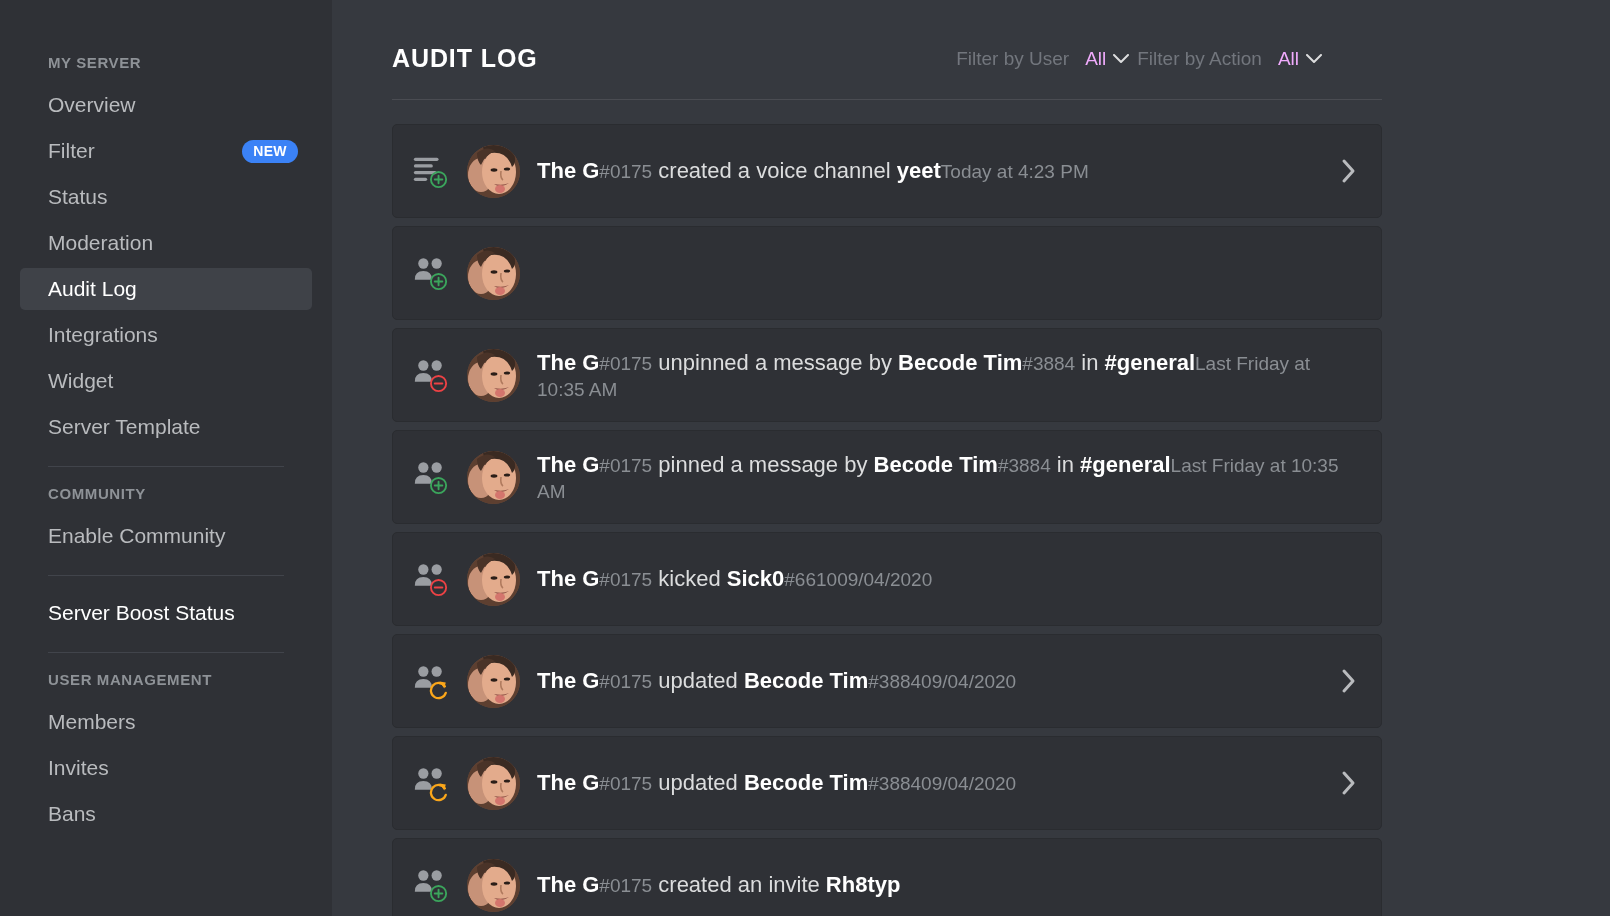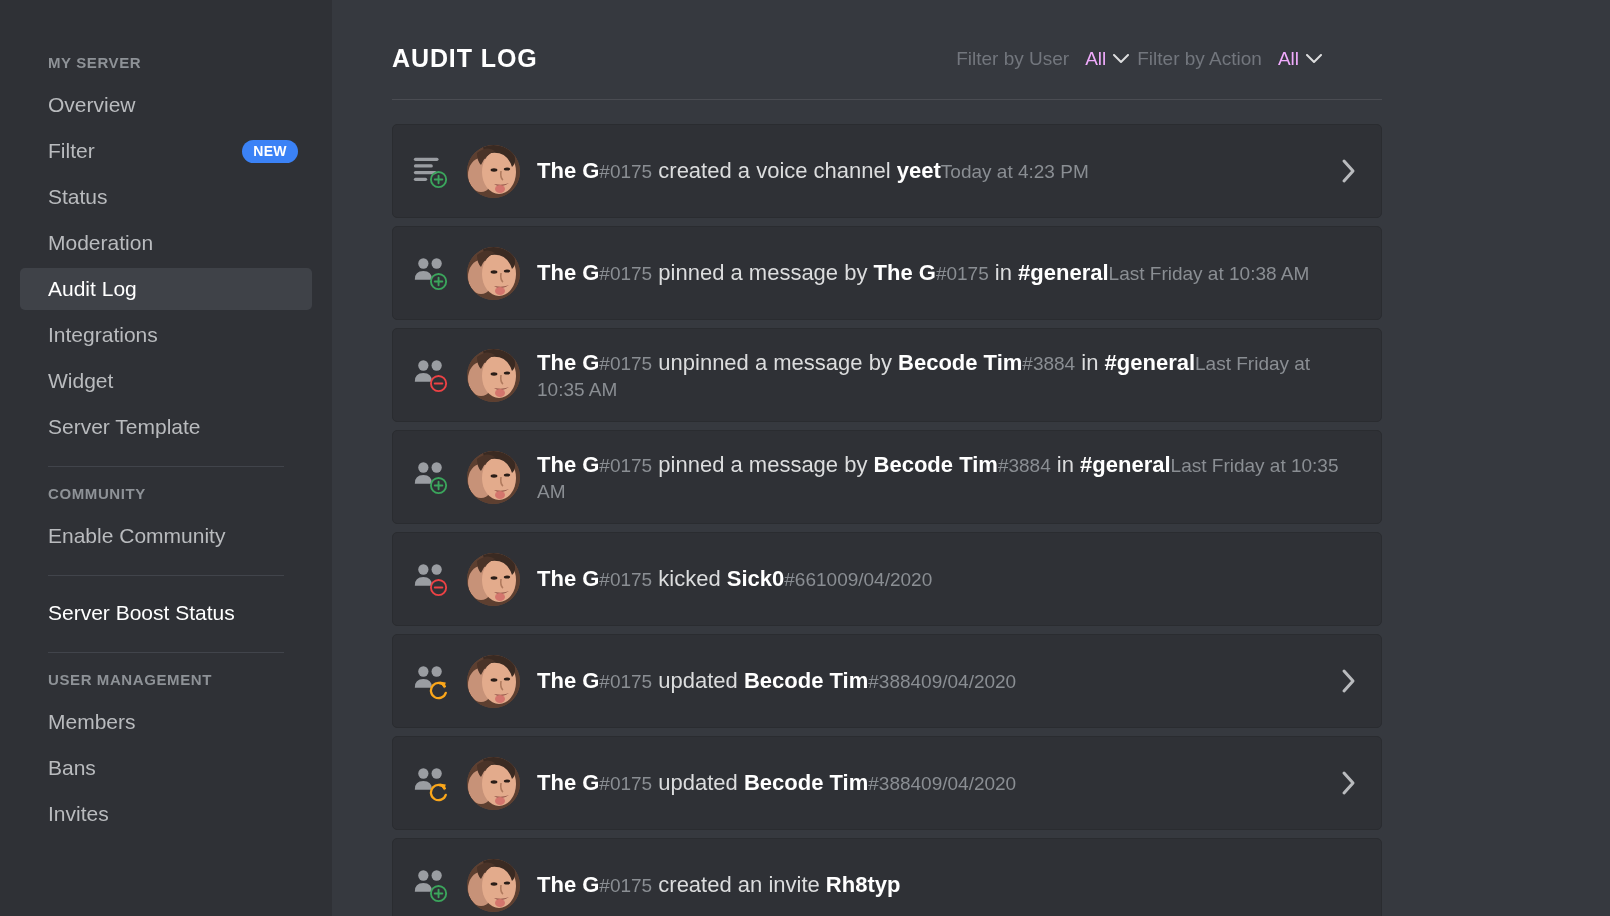--- a/index.html
+++ b/index.html
@@ -162,24 +162,24 @@
       <div class="sb-divider"></div>
       <div class="sb-item link">
         <span class="sb-label">Server Boost Status</span>
       </div>
       <div class="sb-divider"></div>
       <div class="sb-header">USER MANAGEMENT</div>
       <div class="sb-item">
         <span class="sb-label">Members</span>
       </div>
       <div class="sb-item">
+        <span class="sb-label">Invites</span>
+      </div>
+      <div class="sb-item">
         <span class="sb-label">Bans</span>
-      </div>
-      <div class="sb-item">
-        <span class="sb-label">Invites</span>
       </div>
     </nav>
 
   <section class="main">
 
     <div class="header-row">
       <h1 class="page-title">AUDIT LOG</h1>
       <div class="filters">
         <div class="filter-group">
           <span class="filter-label">Filter by User</span>
@@ -265,21 +265,20 @@
                 <path d="M16 2 Q34 -6 47 9 Q50 18 45 22 Q40 6 24 8 Q17 9 16 2Z" fill="#3a2a22"></path>
                 <path d="M10 8 Q20 0 28 6 Q18 10 14 20 Q10 16 10 8Z" fill="#4a3328"></path>
                 <ellipse cx="27" cy="25" rx="3.4" ry="1.7" fill="#2b1e18"></ellipse>
                 <ellipse cx="40" cy="24" rx="3.2" ry="1.6" fill="#2b1e18"></ellipse>
                 <path d="M34 26 Q33 33 36 35" stroke="#b07a5e" stroke-width="1.6" fill="none"></path>
                 <path d="M27 39 Q34 44 42 38 Q36 41 27 39Z" fill="#8d4f45"></path>
                 <ellipse cx="33" cy="44" rx="5" ry="4" fill="#d4756d"></ellipse>
               </g>
             </svg>
           </span>
-          <span class="entry-text"><span class="entry-line"><span class="strong">The G</span><span class="disc">#0175</span><span class="plain"> pinned a message by </span><span class="strong">The G</span><span class="disc">#0175</span><span class="plain"> in </span><span class="strong">#general</span></span><span class="entry-time">Last Friday at 10:38 AM</span></span>
         </div>
         <div class="log-card">
           <span class="act-icon">
             <svg width="38" height="38" viewBox="0 0 40 40">
               <circle cx="13" cy="10" r="5.4" fill="#9a9da2"></circle>
               <circle cx="27" cy="10" r="5.4" fill="#9a9da2"></circle>
               <path d="M4 27 Q4 18 13 18 Q22 18 22 27 Z" fill="#9a9da2"></path>
               <circle cx="29" cy="29" r="8" fill="none" stroke="#ed4245" stroke-width="2"></circle>
               <path d="M25 29 L33 29" stroke="#ed4245" stroke-width="2" stroke-linecap="round"></path>
             </svg>

